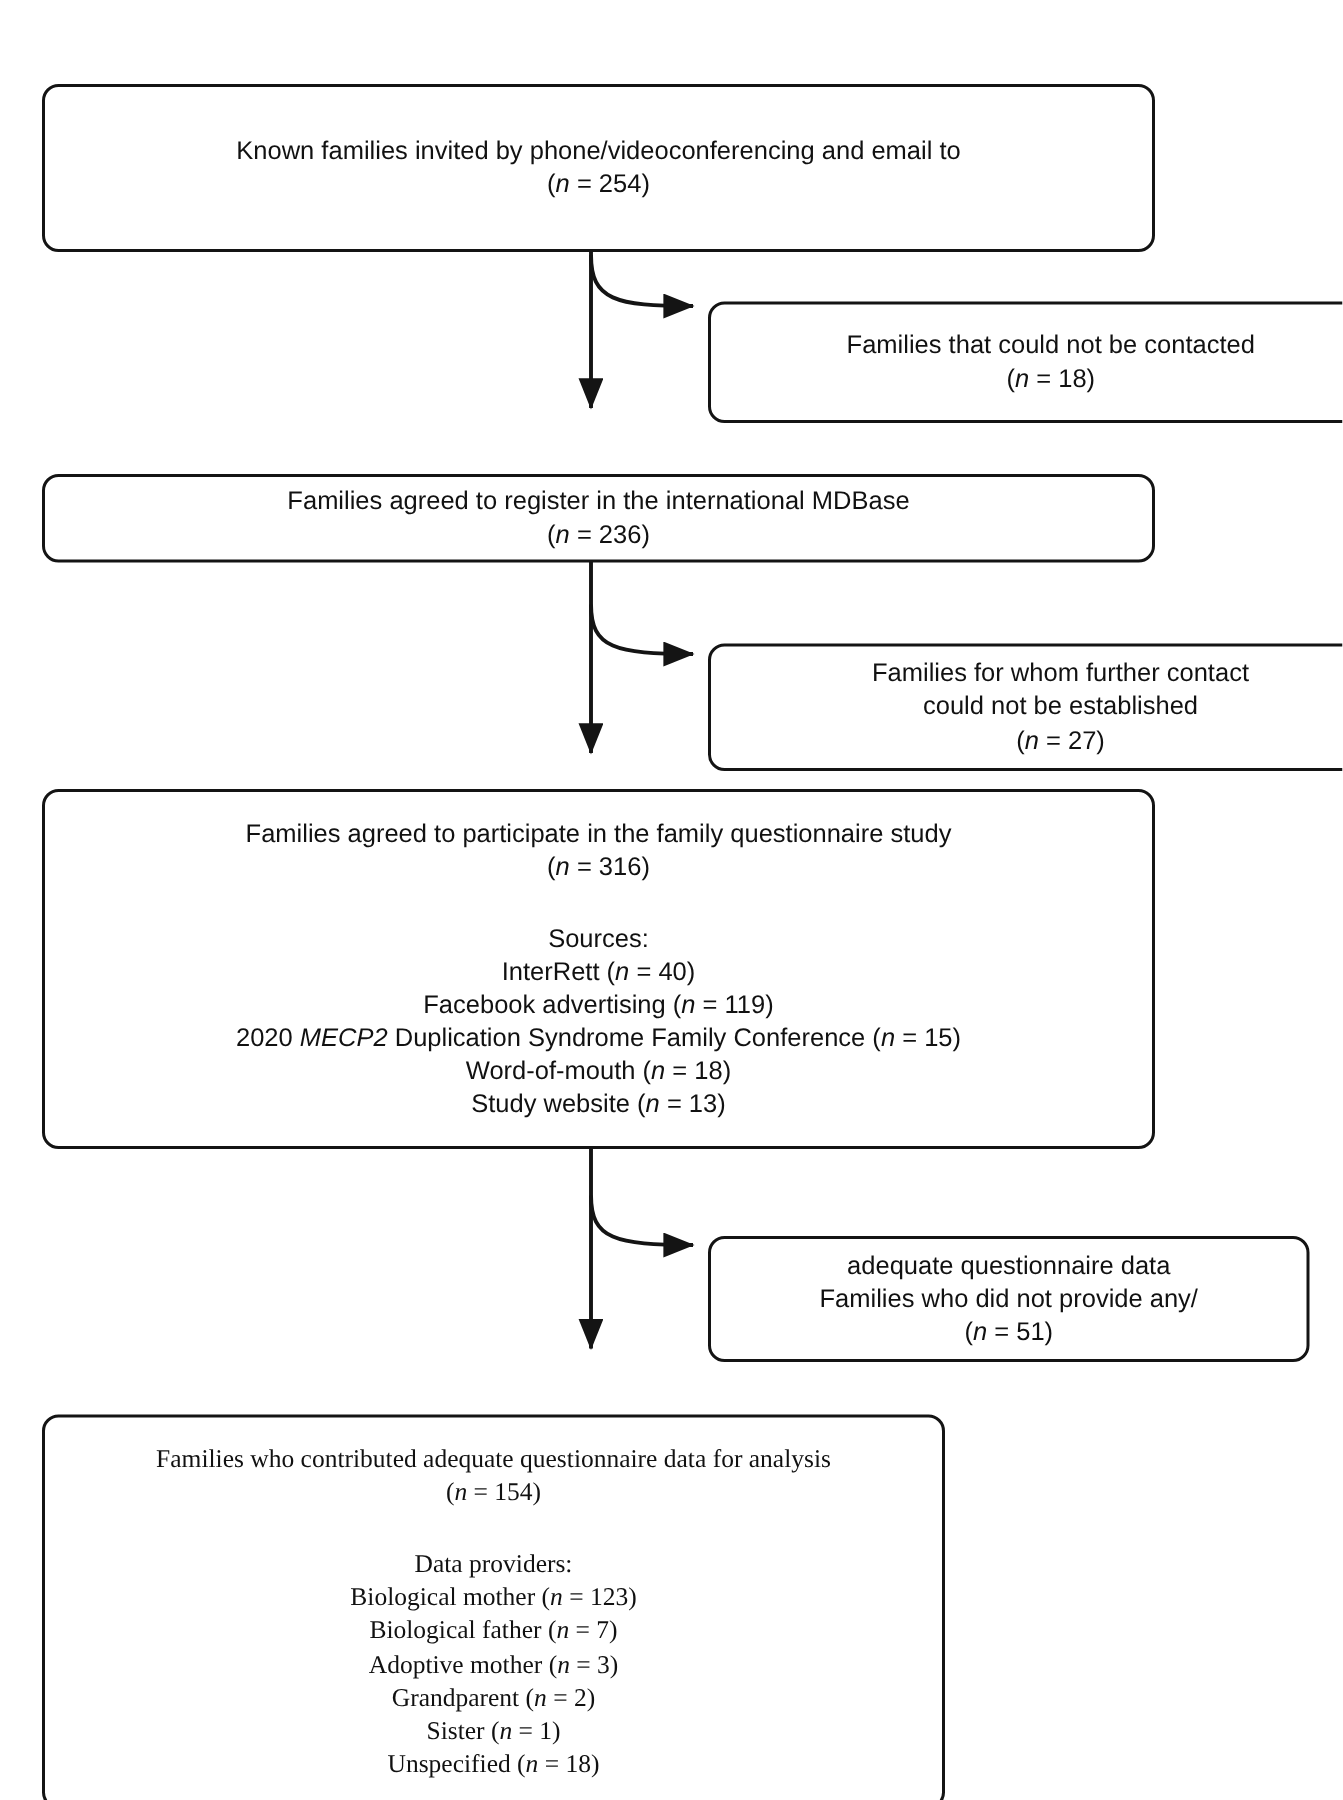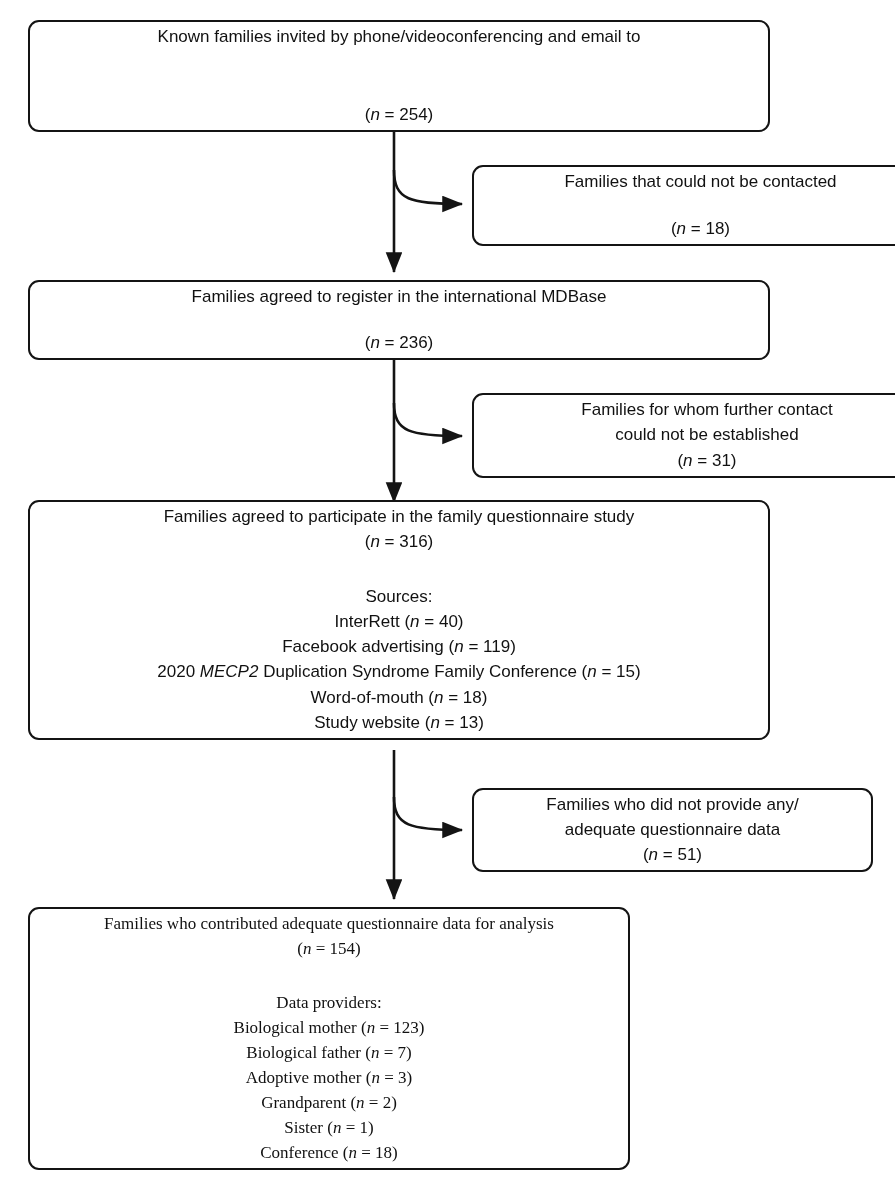--- a/index.html
+++ b/index.html
@@ -29,42 +29,43 @@
   }
   .node {
     position: absolute;
     box-sizing: border-box;
     border: 2.2px solid #141414;
     border-radius: 11px;
     background: #ffffff;
     display: flex;
     flex-direction: column;
     align-items: center;
-    justify-content: space-between;
+    justify-content: center;
     text-align: center;
     line-height: 1.30;
     font-size: 17px;
     color: #111111;
     padding: 4px 10px;
+    margin-top: 36px;
   }
   .node .line {
     display: block;
     white-space: nowrap;
   }
   .node .blockgap {
     display: block;
     height: 26px;
   }
   .it {
     font-style: italic;
   }
   
   #node-invited   { left: 28px;  top: 20px;  width: 742px; height: 112px; }
-  #node-registered{ left: 28px;  top: 280px; width: 742px; height: 80px;  }
-  #node-agreed    { left: 28px;  top: 500px; width: 742px; height: 240px; }
+  #node-registered{ left: 28px;  top: 280px; width: 742px; height: 59px;  }
+  #node-agreed    { left: 28px;  top: 490px; width: 742px; height: 240px; }
   #node-analysis  { left: 28px;  top: 907px; width: 602px; height: 263px; font-family: Liberation Serif, serif; }
   
   #node-nocontact { left: 472px; top: 165px; width: 457px; height: 81px; }
   #node-nofurther { left: 472px; top: 393px; width: 470px; height: 85px; }
   #node-nodata    { left: 472px; top: 788px; width: 401px; height: 84px; }
 </style>
 </head>
 <body>
 
 <div id="flow-root">
@@ -100,47 +101,47 @@
   </div>
 
   <div class="node" id="node-registered">
     <span class="line">Families agreed to register in the international MDBase</span>
     <span class="line"><span>(</span><span class="it">n</span> <span>= 236)</span></span>
   </div>
 
   <div class="node" id="node-nofurther">
     <span class="line">Families for whom further contact</span>
     <span class="line">could not be established</span>
-    <span class="line"><span>(</span><span class="it">n</span> <span>= 31)</span></span>
+    <span class="line"><span>(</span><span class="it">n</span> <span>= 27)</span></span>
   </div>
 
   <div class="node" id="node-agreed">
     <span class="line">Families agreed to participate in the family questionnaire study</span>
     <span class="line"><span>(</span><span class="it">n</span> <span>= 316)</span></span>
     <span class="blockgap"></span>
     <span class="line">Sources:</span>
     <span class="line"><span>InterRett </span><span>(</span><span class="it">n</span> <span>= 40)</span></span>
     <span class="line"><span>Facebook advertising </span><span>(</span><span class="it">n</span> <span>= 119)</span></span>
     <span class="line"><span>2020 </span><span class="it">MECP2</span><span> Duplication Syndrome Family Conference </span><span>(</span><span class="it">n</span> <span>= 15)</span></span>
     <span class="line"><span>Word-of-mouth </span><span>(</span><span class="it">n</span> <span>= 18)</span></span>
     <span class="line"><span>Study website </span><span>(</span><span class="it">n</span> <span>= 13)</span></span>
   </div>
 
   <div class="node" id="node-nodata">
+    <span class="line">adequate questionnaire data</span>
     <span class="line">Families who did not provide any/</span>
-    <span class="line">adequate questionnaire data</span>
     <span class="line"><span>(</span><span class="it">n</span> <span>= 51)</span></span>
   </div>
 
   <div class="node" id="node-analysis">
     <span class="line">Families who contributed adequate questionnaire data for analysis</span>
     <span class="line"><span>(</span><span class="it">n</span> <span>= 154)</span></span>
     <span class="blockgap"></span>
     <span class="line">Data providers:</span>
     <span class="line"><span>Biological mother </span><span>(</span><span class="it">n</span> <span>= 123)</span></span>
     <span class="line"><span>Biological father </span><span>(</span><span class="it">n</span> <span>= 7)</span></span>
     <span class="line"><span>Adoptive mother </span><span>(</span><span class="it">n</span> <span>= 3)</span></span>
     <span class="line"><span>Grandparent </span><span>(</span><span class="it">n</span> <span>= 2)</span></span>
     <span class="line"><span>Sister </span><span>(</span><span class="it">n</span> <span>= 1)</span></span>
-    <span class="line"><span>Conference </span><span>(</span><span class="it">n</span> <span>= 18)</span></span>
+    <span class="line"><span>Unspecified </span><span>(</span><span class="it">n</span> <span>= 18)</span></span>
   </div>
 
 </div>
 
 </body></html>

